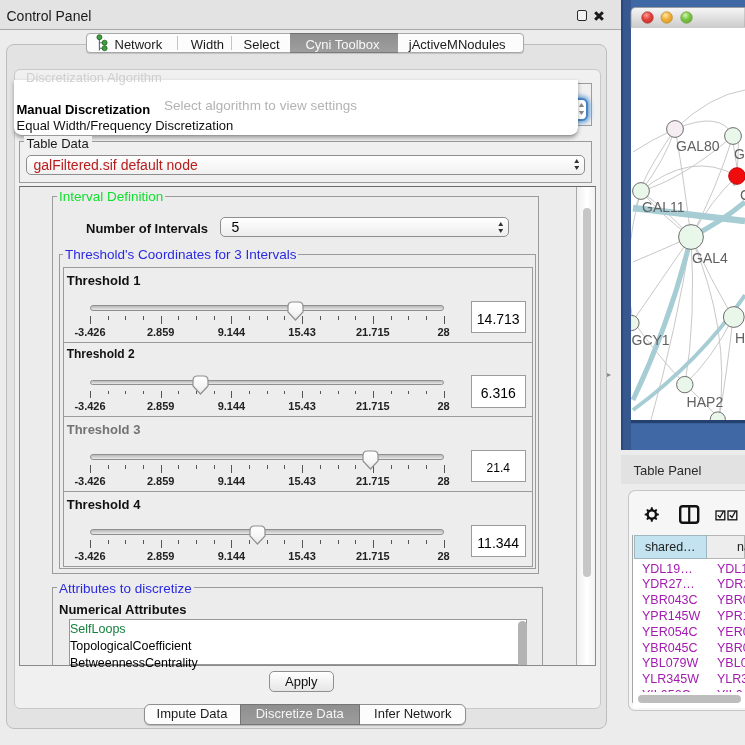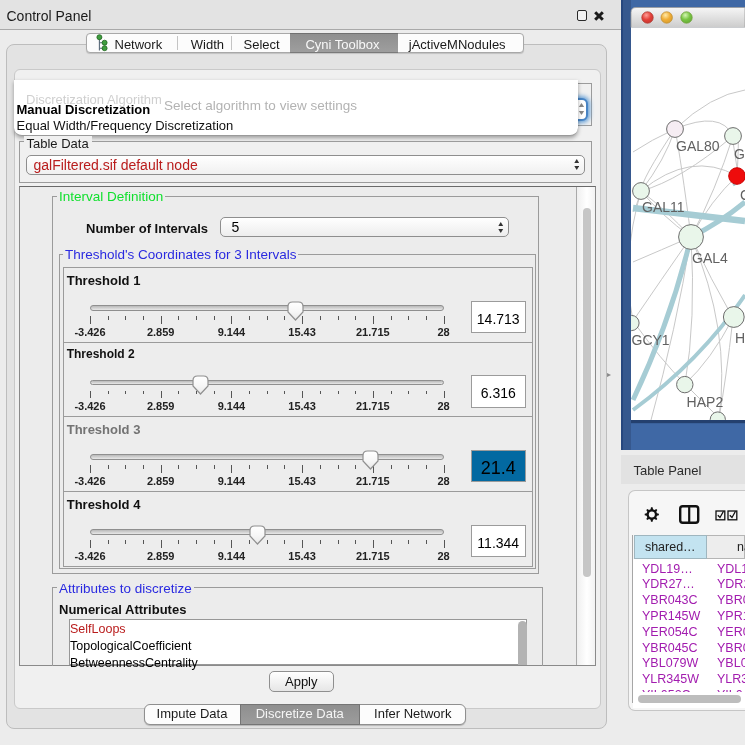--- a/index.html
+++ b/index.html
@@ -41,21 +41,21 @@
 
 <div class="abs" style="left:19px;top:83px;width:573px;height:43px;border:1px solid #9b9b9b;"></div>
 
 <div class="abs" style="left:560px;top:98px;width:28px;height:23px;border-radius:6px;box-shadow:0 0 4px 2px #6ba3d8;background:#fff;border:2px solid #4884c4;"></div>
 <svg class="abs" style="left:578px;top:103px;" width="7" height="12" viewBox="0 0 7 12">
     <path d="M3.5 0 L6.2 4 L0.8 4 Z" fill="#888"></path>
     <path d="M3.5 12 L6.2 8 L0.8 8 Z" fill="#888"></path>
   </svg>
 
 <div class="abs" style="left:14px;top:80px;width:564px;height:56px;background:#ffffff;border-bottom:1px solid #9a9a9a;border-radius:0 0 8px 8px;box-shadow:0 2px 4px rgba(0,0,0,0.35);"></div>
-<div class="abs" style="left:26px;top:92px;font-size:13px;color:#cfcfcf;">Discretization Algorithm</div>
+<div class="abs" style="left:26px;top:70px;font-size:13px;color:#cfcfcf;">Discretization Algorithm</div>
 <div class="abs" style="left:14px;top:98px;width:493px;text-align:center;font-size:13.5px;color:#b3b3b3;">Select algorithm to view settings</div>
 <div class="abs" style="left:16.5px;top:102px;font-size:13px;font-weight:bold;color:#000;">Manual Discretization</div>
 <div class="abs" style="left:16.5px;top:118px;font-size:13px;color:#111;">Equal Width/Frequency Discretization</div>
 
 <div class="abs" style="left:19px;top:141px;width:573px;height:42px;border:1px solid #9b9b9b;"></div>
 <div class="abs" style="left:23.5px;top:135.5px;font-size:13px;color:#1a1a1a;background:#f0f0f0;padding:0 3px;">Table Data</div>
 <div class="abs" style="left:26px;top:154.5px;width:558.7px;height:20px;background:linear-gradient(#ffffff,#f0f0f0);border:1px solid #8e8e8e;border-radius:5px;"></div>
 <div class="abs" style="left:33.5px;top:157px;font-size:14px;color:#b91c1c;">galFiltered.sif default node</div>
 <svg class="abs" style="left:573.5px;top:159px;" width="5.5" height="11" viewBox="0 0 5.5 11">
   <path d="M2.75 0 L5.2 4 L0.3 4 Z" fill="#333"></path>
@@ -197,21 +197,21 @@
     <svg class="abs" style="left:362.0px;top:449.9px;" width="17" height="20" viewBox="0 0 17 20">
       <path d="M1 5.5 Q1 1 5.5 1 L11.5 1 Q16 1 16 5.5 L16 11 L8.5 19 L1 11 Z" fill="url(#thg2)" stroke="#909090" stroke-width="1.2"></path>
       <defs>
         <linearGradient id="thg2" x1="0" y1="0" x2="0" y2="1">
           <stop offset="0" stop-color="#ffffff"></stop>
           <stop offset="0.55" stop-color="#f6f6f6"></stop>
           <stop offset="1" stop-color="#e8e8e8"></stop>
         </linearGradient>
       </defs>
     </svg>
-    <div class="abs" style="left:471px;top:449.9px;width:54.5px;height:32.5px;background:#0369a1;border:1px solid #9b9b9b;text-align:center;line-height:34px;font-size:18px;color:#000;">21.4</div>
+    <div class="abs" style="left:471px;top:449.9px;width:54.5px;height:32.5px;background:#ffffff;border:1px solid #9b9b9b;text-align:center;line-height:34px;font-size:12px;color:#000;">21.4</div>
     <div class="abs" style="left:62.5px;top:491.1px;width:470px;height:75.7px;background:#ededed;border:1px solid #9b9b9b;"></div>
     <div class="abs" style="left:66.7px;top:496.6px;font-size:13px;font-weight:bold;color:#111;">Threshold 4</div>
     <div class="abs" style="left:90px;top:529.1px;width:353.5px;height:5.5px;border:1px solid #8f8f8f;border-radius:3px;background:linear-gradient(#b9b9b9,#e8e8e8);"></div>
     <div class="abs" style="left:90.0px;top:540.1px;width:1px;height:7.5px;background:#555;"></div>
     <div class="abs" style="left:107.7px;top:540.1px;width:1px;height:3.5px;background:#555;"></div>
     <div class="abs" style="left:125.3px;top:540.1px;width:1px;height:3.5px;background:#555;"></div>
     <div class="abs" style="left:143.0px;top:540.1px;width:1px;height:3.5px;background:#555;"></div>
     <div class="abs" style="left:160.7px;top:540.1px;width:1px;height:7.5px;background:#555;"></div>
     <div class="abs" style="left:178.4px;top:540.1px;width:1px;height:3.5px;background:#555;"></div>
     <div class="abs" style="left:196.1px;top:540.1px;width:1px;height:3.5px;background:#555;"></div>
@@ -245,21 +245,21 @@
         </linearGradient>
       </defs>
     </svg>
     <div class="abs" style="left:471px;top:524.6px;width:54.5px;height:32.5px;background:#fff;border:1px solid #9b9b9b;text-align:center;line-height:34px;font-size:14px;color:#000;">11.344</div>
   </div>
 
 <div class="abs" style="left:52px;top:587px;width:490.7px;height:79px;border:1px solid #9b9b9b;border-bottom:none;"></div>
 <div class="abs" style="left:57px;top:580.5px;font-size:13.5px;color:#2a2ae0;background:#ececec;padding:0 2px;">Attributes to discretize</div>
 <div class="abs" style="left:59px;top:601.5px;font-size:13px;font-weight:bold;color:#111;">Numerical Attributes</div>
 <div class="abs" style="left:68.5px;top:618.5px;width:458.5px;height:46px;background:#ffffff;border:1px solid #979797;"></div>
-<div class="abs" style="left:70px;top:621.5px;font-size:12.5px;color:#b91c1c;">SelfLoops</div>
+<div class="abs" style="left:70px;top:621.5px;font-size:12.5px;color:#15803d;">SelfLoops</div>
 <div class="abs" style="left:70px;top:638.5px;font-size:12.5px;color:#000;">TopologicalCoefficient</div>
 <div class="abs" style="left:70px;top:655.5px;font-size:12.5px;color:#000;">BetweennessCentrality</div>
 <div class="abs" style="left:518px;top:620.5px;width:9px;height:44px;background:#b3b3b3;border-radius:4.5px 4.5px 0 0;"></div>
 
 <div class="abs" style="left:269px;top:671px;width:64.5px;height:20.5px;background:linear-gradient(#ffffff,#e6e6e6);border:1px solid #8f8f8f;border-radius:5px;text-align:center;font-size:13px;color:#111;line-height:19px;">Apply</div>
 
 <div class="abs" style="left:144px;top:704px;width:322px;height:20.5px;background:#fcfcfc;border:1px solid #8f8f8f;border-radius:6px;box-shadow:0 1px 1px rgba(0,0,0,0.2);"></div>
 <div class="abs" style="left:240px;top:704px;width:119.5px;height:20.5px;background:linear-gradient(#8f8f8f,#9c9c9c);border:1px solid #757575;"></div>
 <div class="abs" style="left:144px;top:704px;width:96px;height:20.5px;text-align:center;line-height:20px;font-size:13px;color:#1a1a1a;">Impute Data</div>
 <div class="abs" style="left:240px;top:704px;width:119.5px;height:20.5px;text-align:center;line-height:20px;font-size:13px;color:#f5f5f5;">Discretize Data</div>

